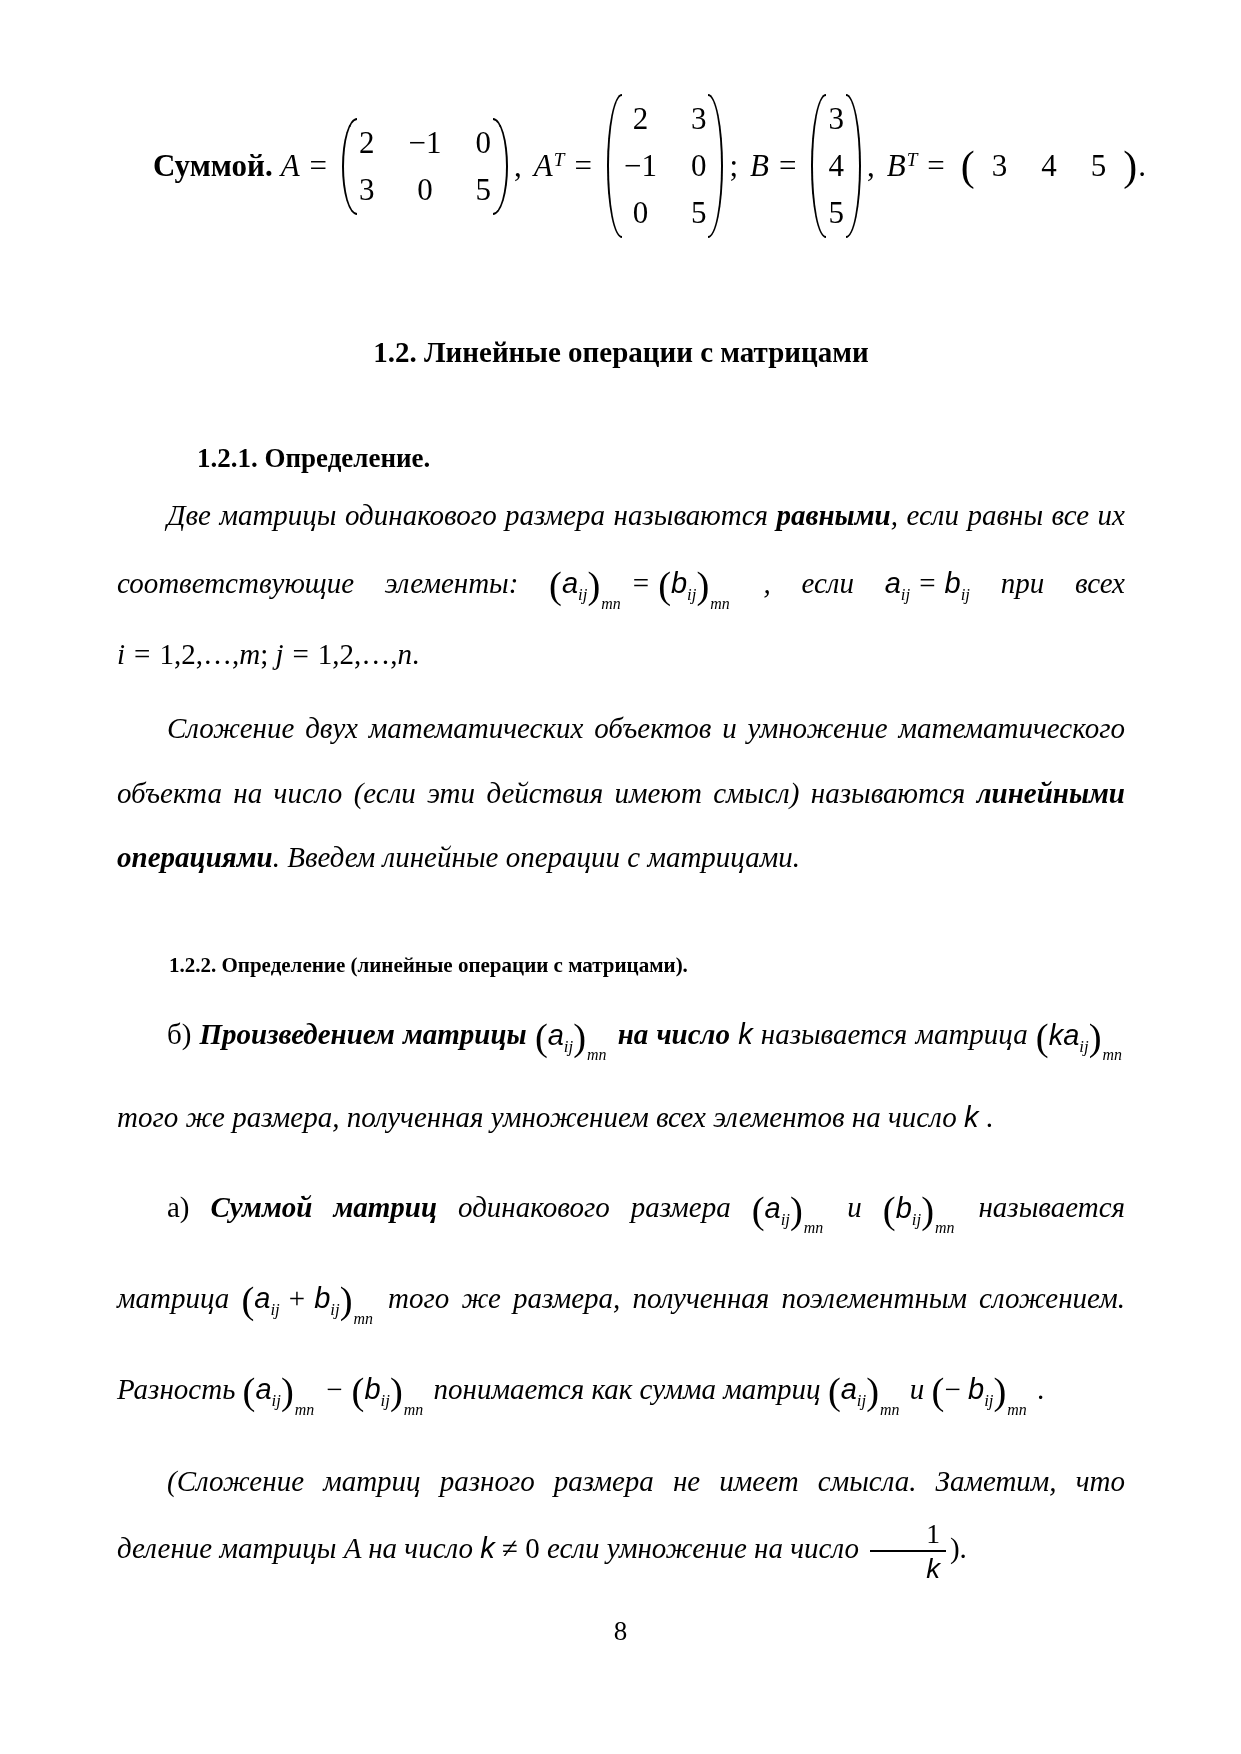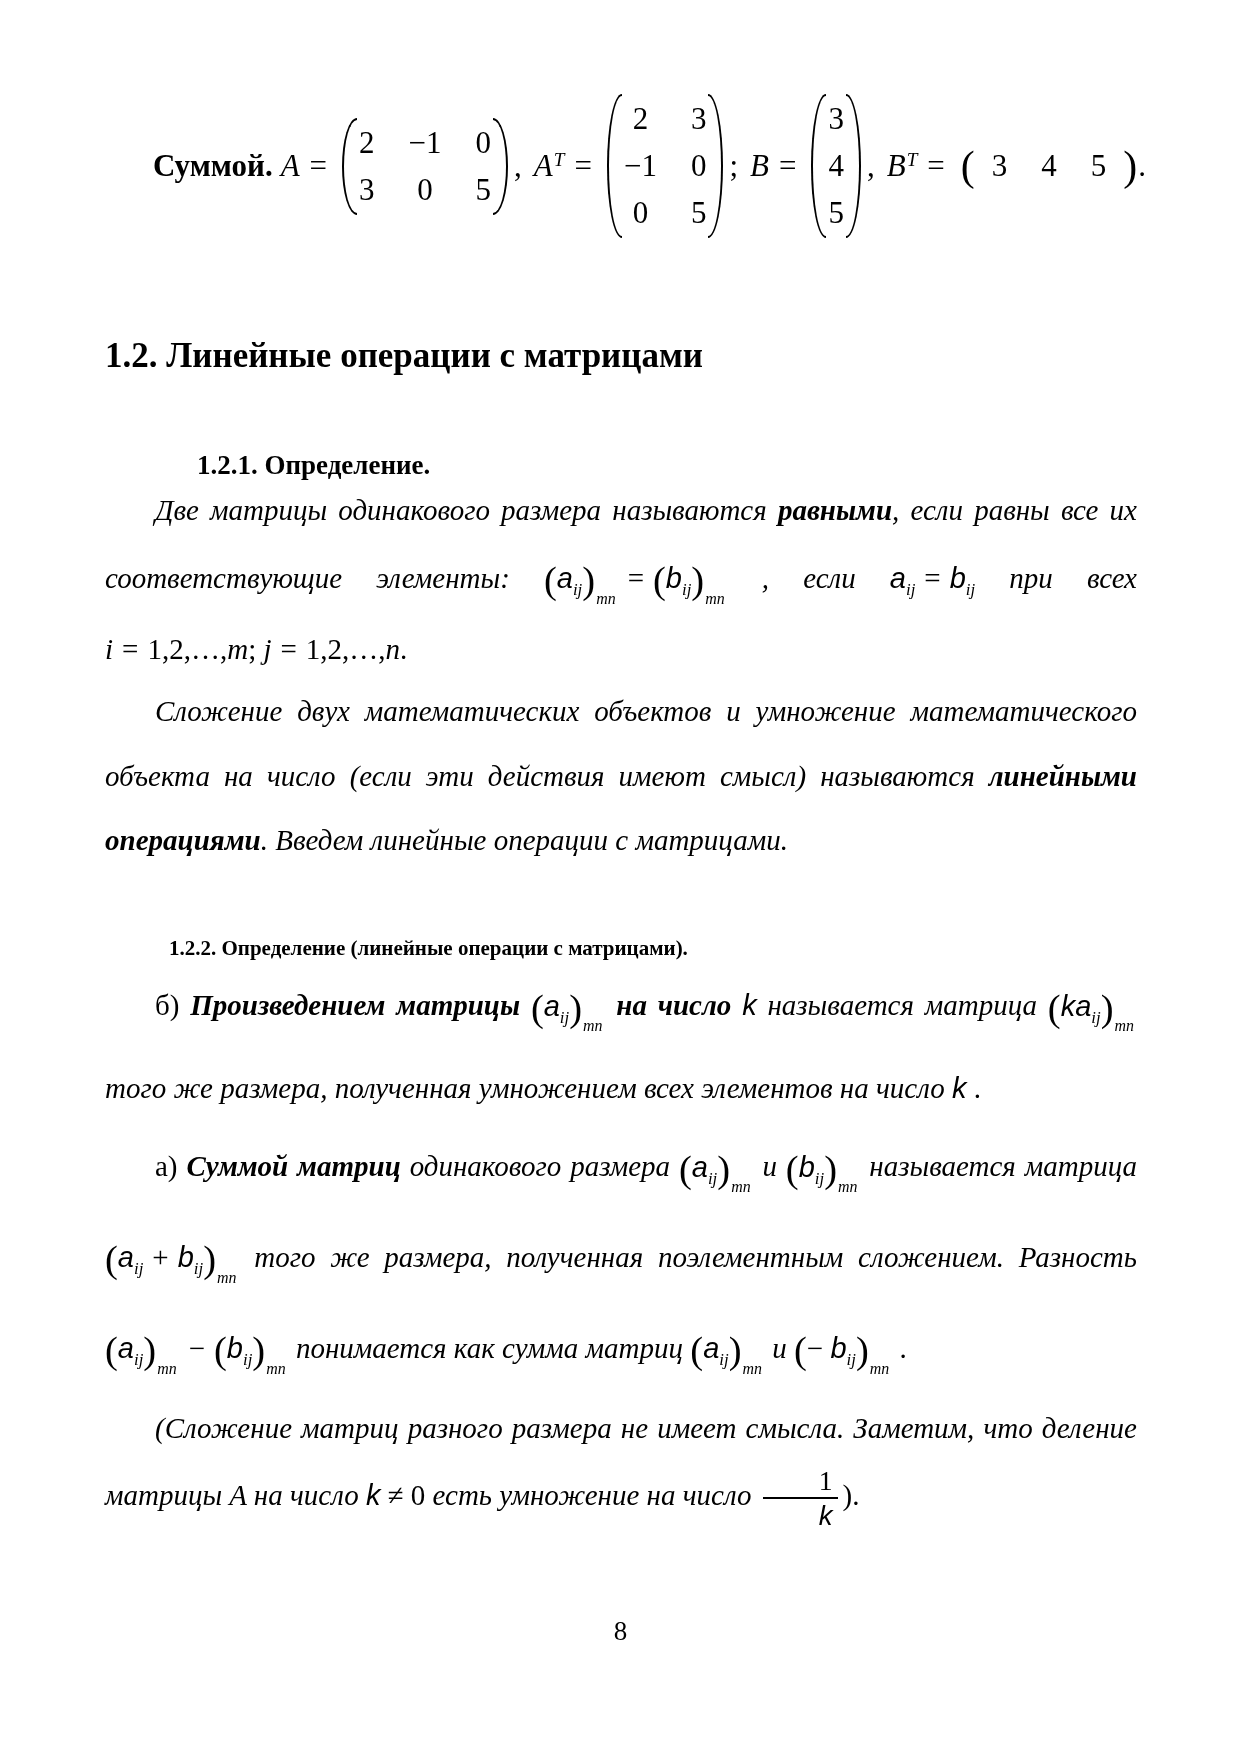--- a/index.html
+++ b/index.html
@@ -40,29 +40,29 @@
   .cols2 { grid-template-columns:auto auto; }
   .cols3 { grid-template-columns:auto auto auto; }
 
   .rowvec { display:inline-flex; align-items:center; margin-left:6px; }
   .rowvec .bigp { font-size:1.35em; font-weight:400; }
   .rowvec .rv { margin:0 17px; }
   .rowvec .rv:first-of-type { margin-left:9px; }
   .rowvec .rv:last-of-type  { margin-right:9px; }
 
   
-  .h-center { font-weight:bold; font-size:35px; margin-top:96px; }
+  .h-center { text-align:center; font-weight:bold; font-size:29px; margin-top:96px; }
   .h-sub    { font-weight:bold; font-size:27px; margin:74px 0 0 92px; }
   .h-sub2   { font-weight:bold; font-size:21px; margin:64px 0 0 64px; }
 
   
   p.body {
     font-size:29px; font-style:italic;
     text-align:justify; text-indent:50px;
-    margin:0;
+    margin:12px;
   }
   .p1  { margin-top:20px; line-height:2.05; }
   .p2  { margin-top:64px; line-height:2.22; }
   .pa  { margin-top:18px; line-height:2.35; }
   .pb  { margin-top:24px; line-height:2.40; }
   .pnote { margin-top:78px; line-height:2.30; }
   p.body b { font-weight:bold; }
 
   
   .fg { white-space:nowrap; font-style:normal; }
@@ -165,21 +165,21 @@
     <span class="fg"><span class="bp">(</span><span class="mv">b</span><sub class="iv">ij</sub><span class="bp">)</span><sub class="ow">mn</sub></span><span> называется матрица </span>
     <span class="fg"><span class="bp">(</span><span class="mv">a</span><sub class="iv">ij</sub><span class="opsp">+</span><span class="mv">b</span><sub class="iv">ij</sub><span class="bp">)</span><sub class="ow">mn</sub></span><span> того же размера, полученная поэлементным сложением. Разность </span>
     <span class="fg"><span class="bp">(</span><span class="mv">a</span><sub class="iv">ij</sub><span class="bp">)</span><sub class="ow">mn</sub><span class="opsp">−</span><span class="bp">(</span><span class="mv">b</span><sub class="iv">ij</sub><span class="bp">)</span><sub class="ow">mn</sub></span><span> понимается как сумма матриц </span>
     <span class="fg"><span class="bp">(</span><span class="mv">a</span><sub class="iv">ij</sub><span class="bp">)</span><sub class="ow">mn</sub></span><span> и </span>
     <span class="fg"><span class="bp">(</span><span class="up">−</span>&nbsp;<span class="mv">b</span><sub class="iv">ij</sub><span class="bp">)</span><sub class="ow">mn</sub></span><span class="up"> .</span>
   </p>
 
   <p class="body pnote">
     <span>(Сложение матриц разного размера не имеет смысла. Заметим, что деление матрицы </span>
     <span class="fg si">A</span><span> на число </span>
-    <span class="fg"><span class="mv">k</span>&nbsp;<span class="up">≠ 0</span></span><span> есть умножение на число </span>
+    <span class="fg"><span class="mv">k</span>&nbsp;<span class="up">≠ 0</span></span><span> если умножение на число </span>
     <span class="frac">
         <span class="num">1</span>
         <span class="den"><span class="mv">k</span></span>
       </span><span class="up">).</span>
   </p>
 
 </div>
 
 <div class="pagenum">8</div>
 

